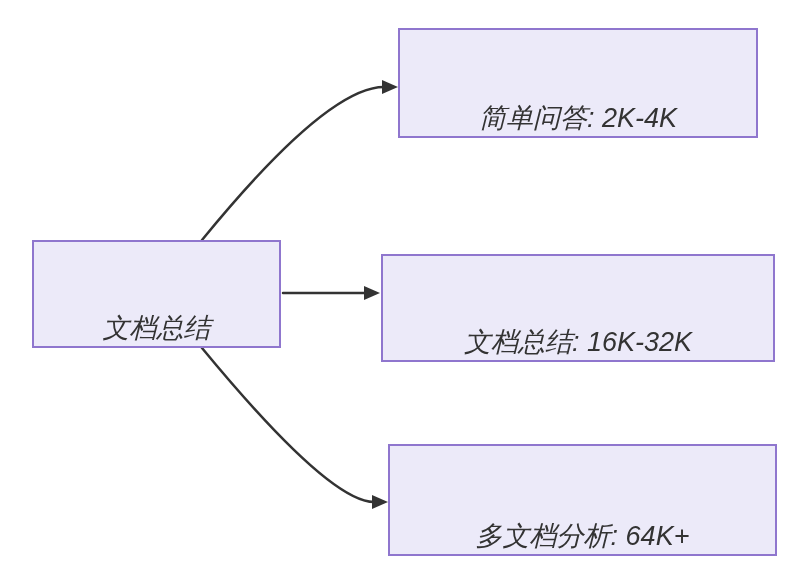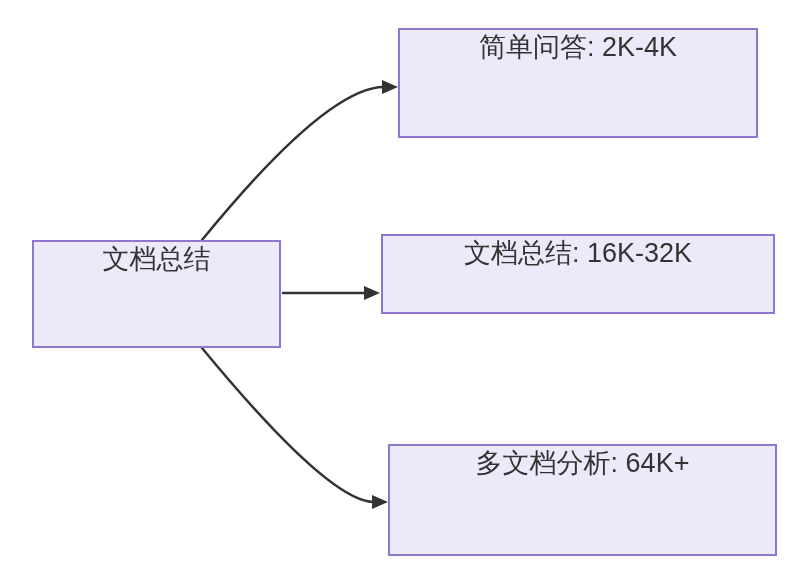--- a/index.html
+++ b/index.html
@@ -27,22 +27,23 @@
     stroke-width:2.5px;
     stroke-linecap:round;
   }
   .arrowhead{fill:var(--edge);stroke:none;}
   .node{
     position:absolute;
     box-sizing:border-box;
     background:var(--node-fill);
     border:2px solid var(--node-border);
     display:flex;
-    align-items:flex-start;
+    align-items:flex-end;
     justify-content:center;
+    font-style:italic;
   }
   .node-label{
     color:var(--label);
     font-size:27px;
     line-height:1.3;
     white-space:nowrap;
     text-align:center;
   }
 </style>
 </head>
@@ -62,21 +63,21 @@
   </svg>
 
   <div class="node" style="left:32px;top:240px;width:249px;height:108px;">
     <span class="node-label">文档总结</span>
   </div>
 
   <div class="node" style="left:398px;top:28px;width:360px;height:110px;">
     <span class="node-label">简单问答: 2K-4K</span>
   </div>
 
-  <div class="node" style="left:381px;top:234px;width:394px;height:80px;">
+  <div class="node" style="left:381px;top:254px;width:394px;height:108px;">
     <span class="node-label">文档总结: 16K-32K</span>
   </div>
 
   <div class="node" style="left:388px;top:444px;width:389px;height:112px;">
     <span class="node-label">多文档分析: 64K+</span>
   </div>
 
 </div>
 
 </body></html>

